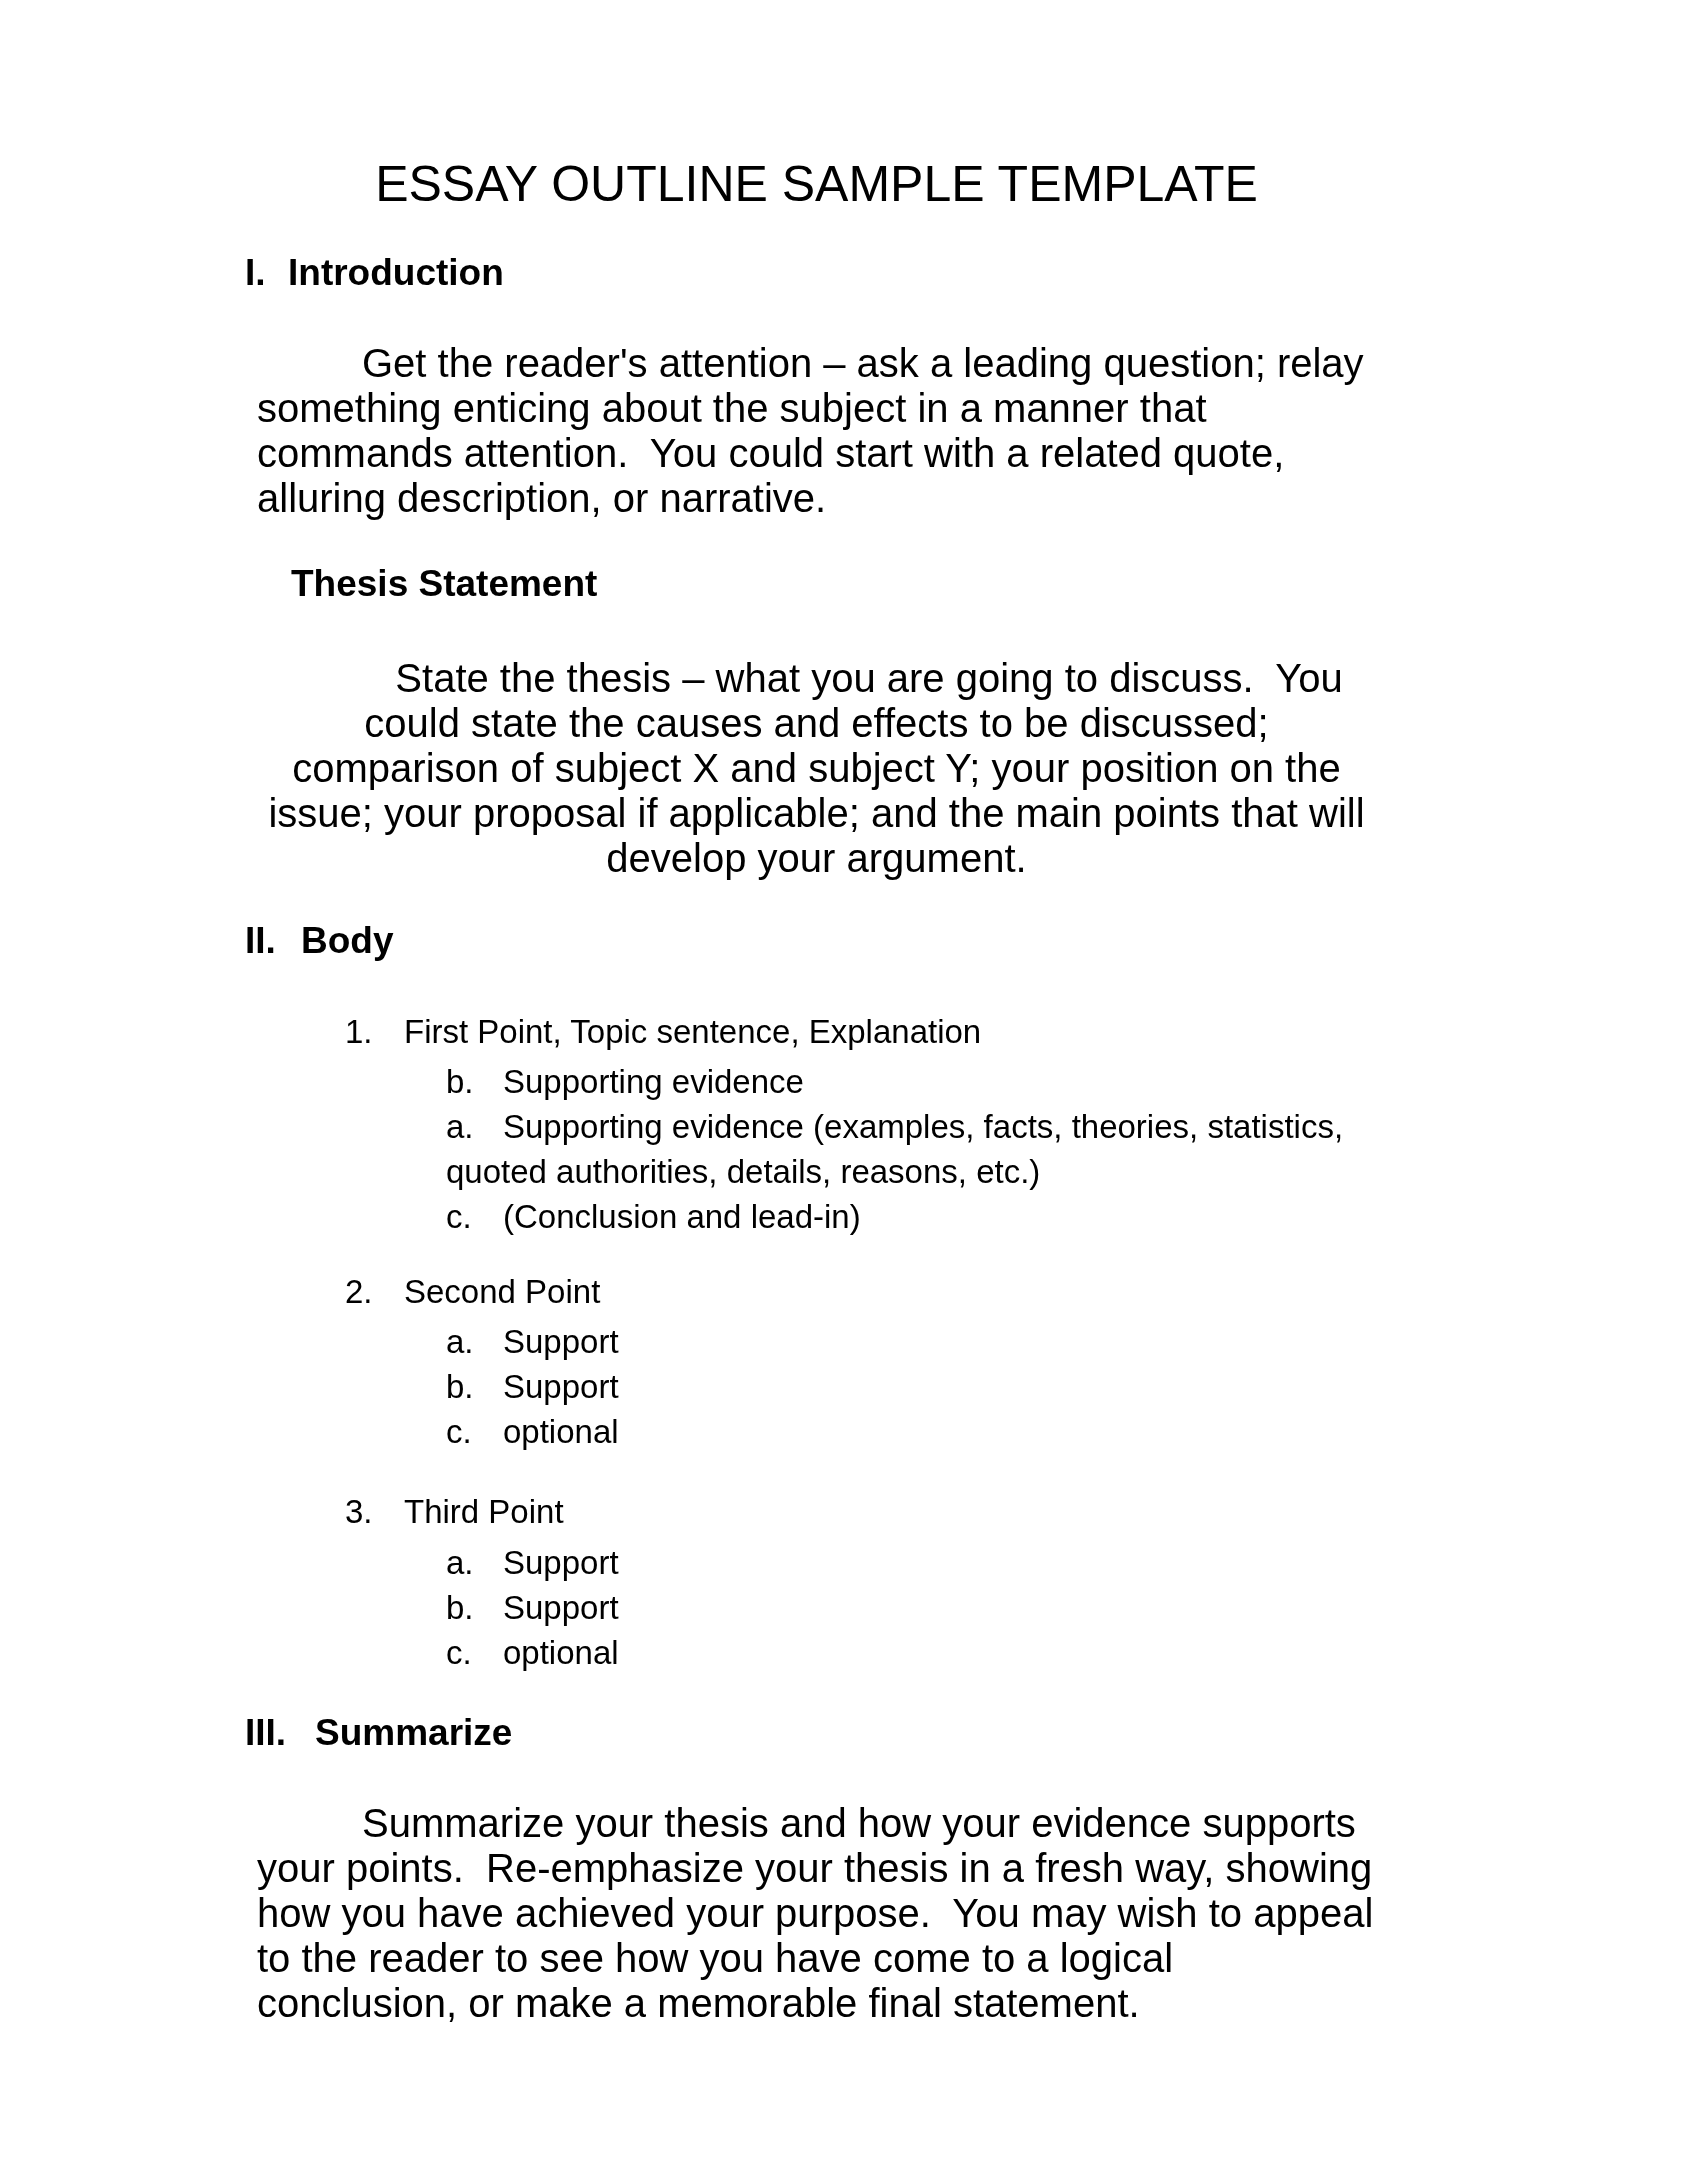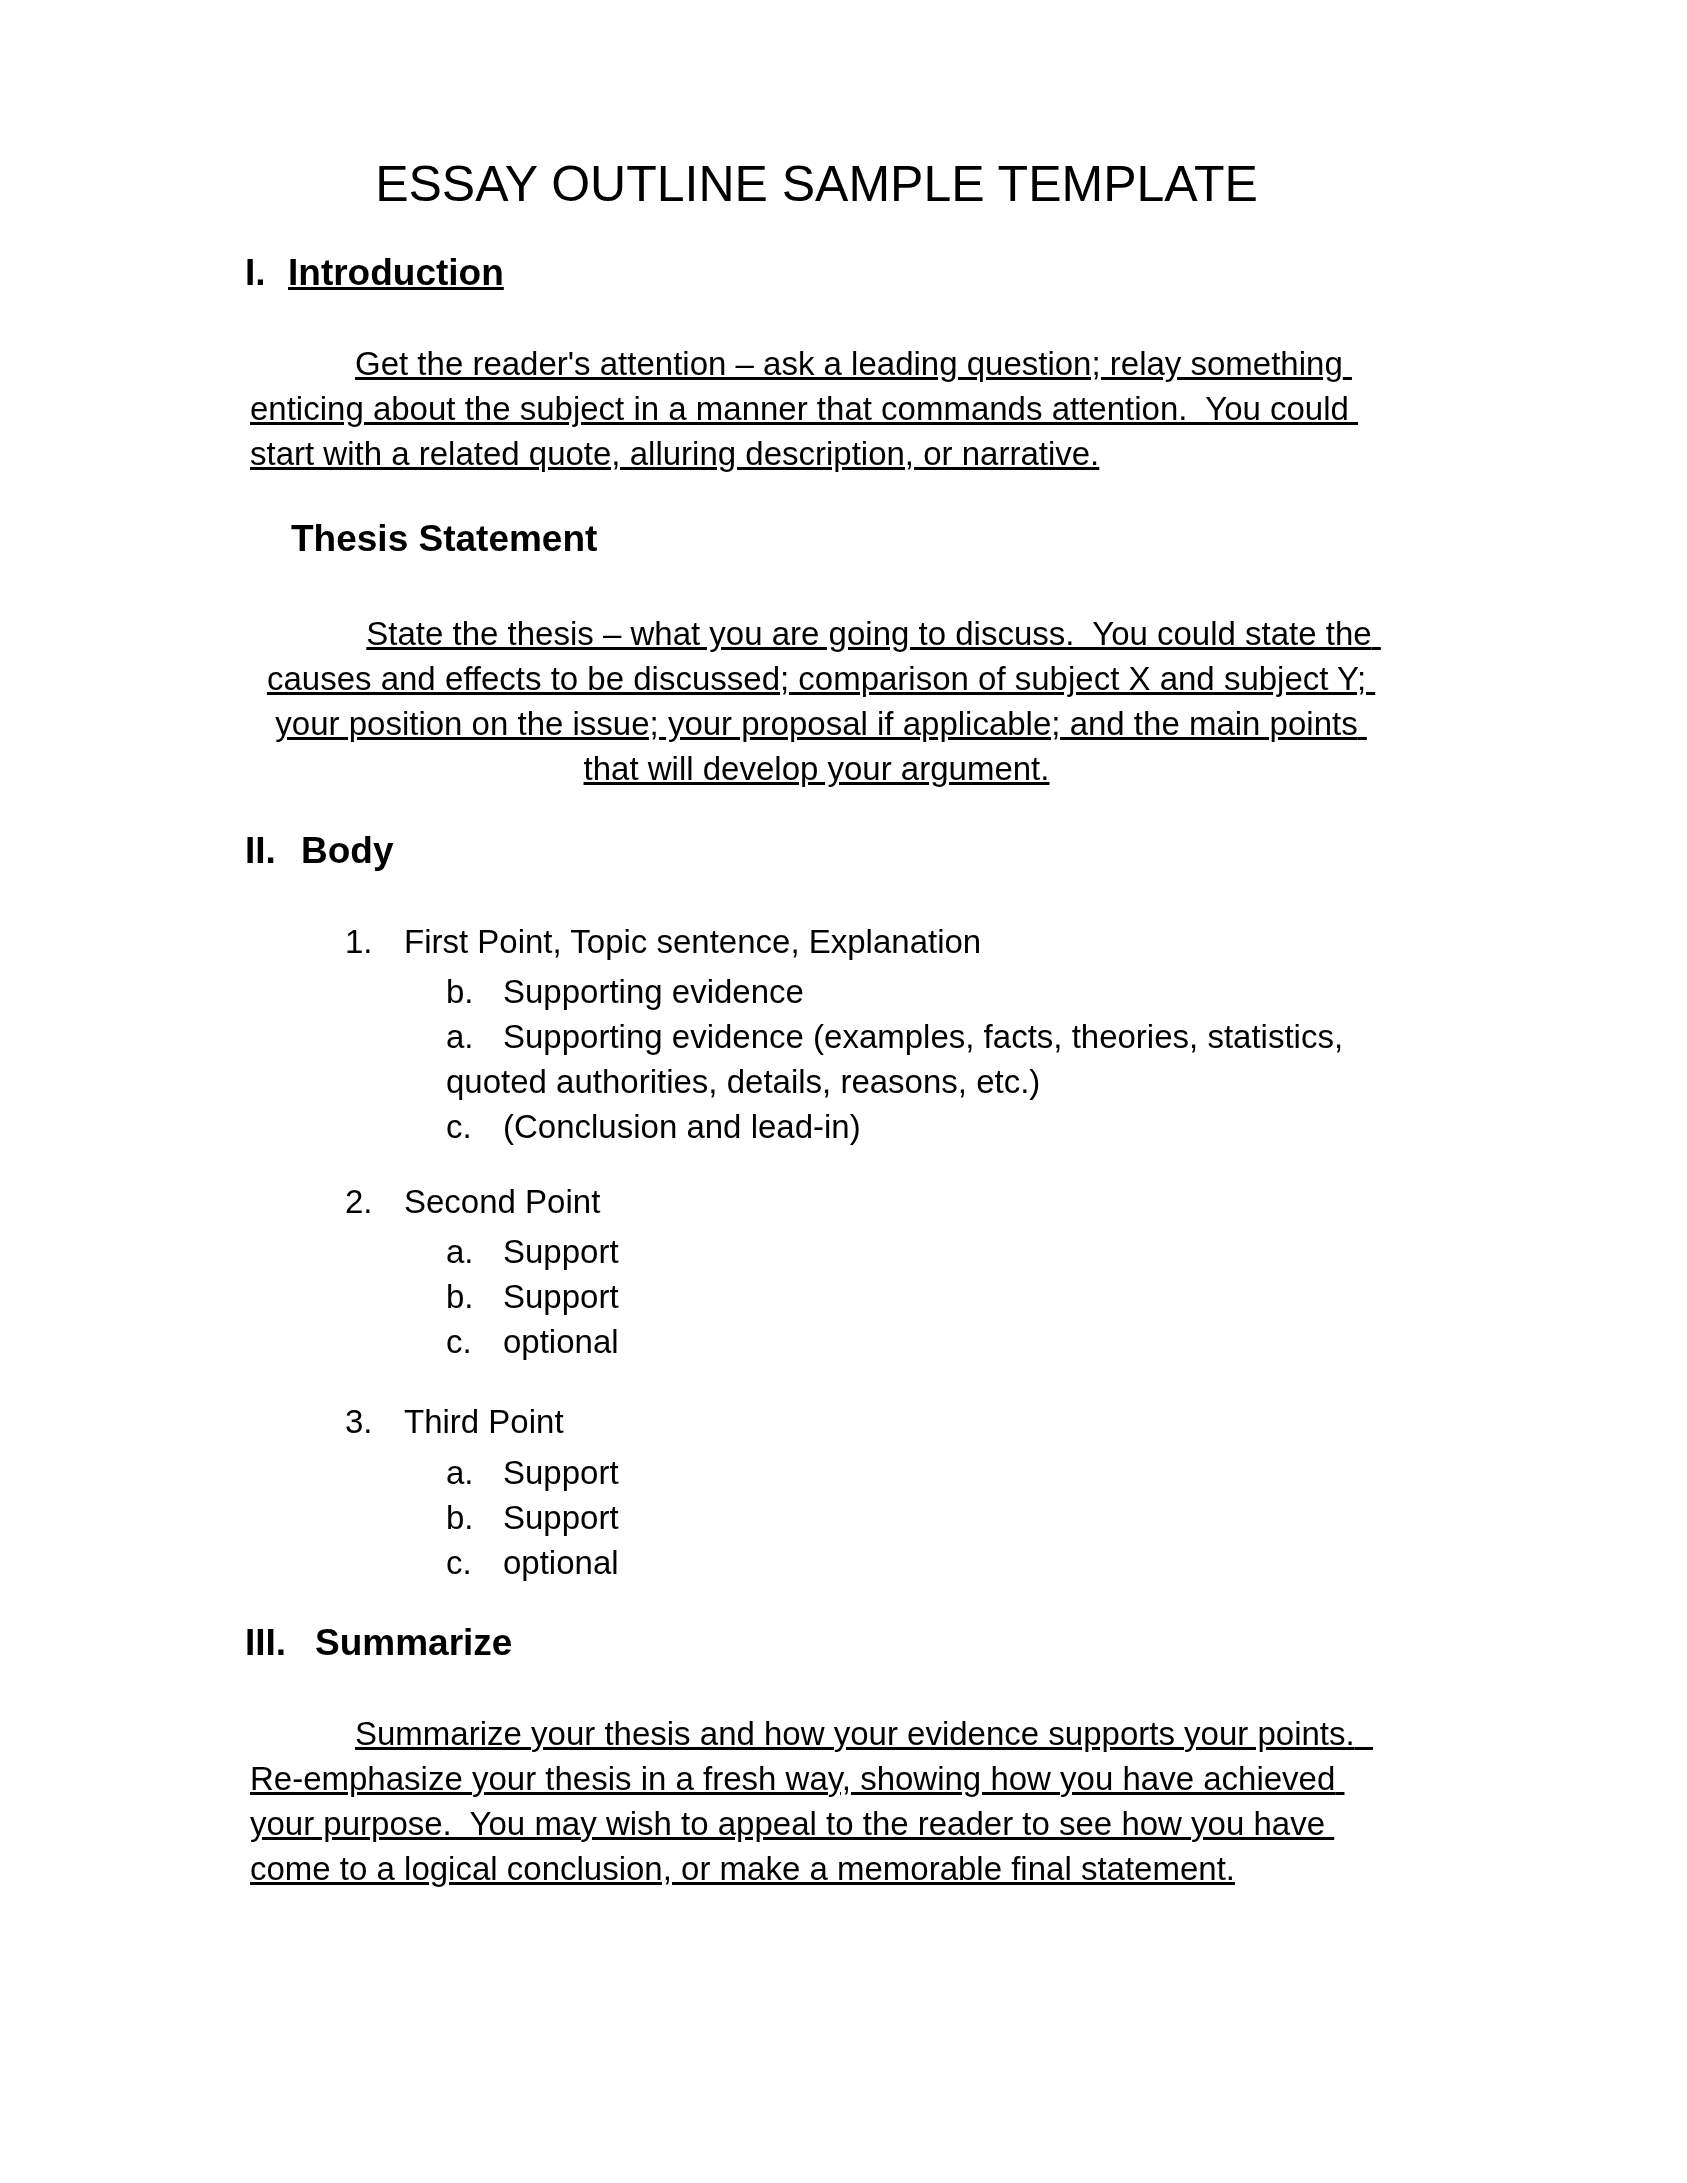--- a/index.html
+++ b/index.html
@@ -31,31 +31,30 @@
     font-size: 37px;
     line-height: 47px;
     font-weight: 700;
     white-space: pre-wrap;
     margin: 0;
   }
   .heading-numeral { display: inline-block; }
   .hn-1 { width: 43px; }
   .hn-2 { width: 56px; }
   .hn-3 { width: 70px; }
-  .heading-intro   { margin-top: 33px; text-decoration: underline; }
+  .heading-intro   { margin-top: 33px; }
   .heading-body    { margin-top: 36px; }
   .heading-concl   { margin-top: 34px; }
   .para {
-    font-size: 33px;
+    font-size: 40px;
     line-height: 45px;
     font-weight: 400;
     text-indent: 105px;
     white-space: pre-wrap;
-    margin: 5px;
-    text-decoration: underline;
+    margin: 12px;
   }
   .para-intro  { margin-top: 45px; }
   .para-thesis { margin-top: 49px; text-align: center; }
   .para-concl  { margin-top: 45px; }
   .thesis-heading {
     margin-top: 39px;
     margin-left: 46px;
   }
   .outline-list {
     margin: 0;

